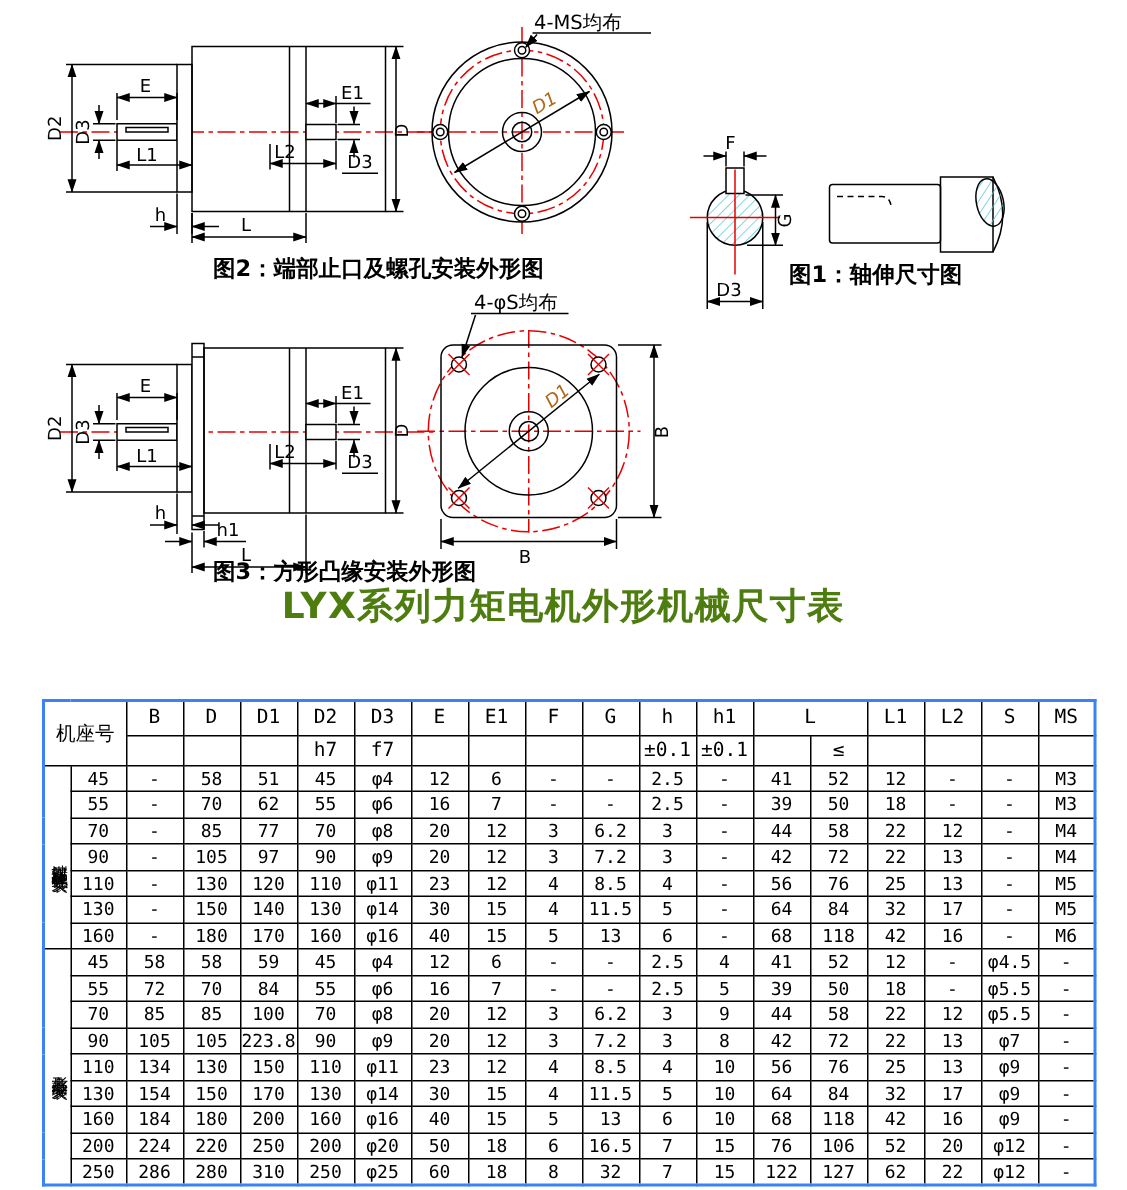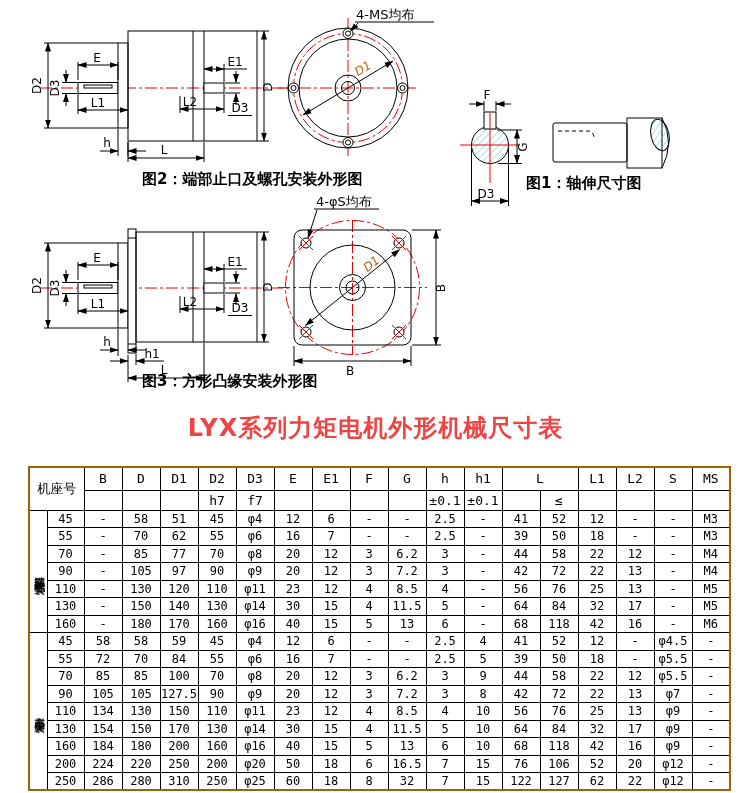--- a/index.html
+++ b/index.html
@@ -9,24 +9,24 @@
   .kf{stroke:var(--c-line,#000);fill:#fff;stroke-width:1;}
   .cl{stroke:var(--c-center,#e80000);fill:none;stroke-width:1;stroke-dasharray:12 3 3 3;}
   .rx{stroke:var(--c-center,#e80000);fill:none;stroke-width:1;}
   .hid{stroke:var(--c-line,#000);fill:none;stroke-width:1;stroke-dasharray:4 3;}
   text.dl{font:12px "DejaVu Sans",sans-serif;fill:#000;}
   text.note{font:13px "DejaVu Sans",sans-serif;fill:#000;}
   text.acc{font:italic 12px "DejaVu Sans",sans-serif;fill:var(--c-dim-accent,#b06818);}
   .hl{stroke:var(--c-hatch,#5ac8dc);stroke-width:1;}
   
   .cap{position:absolute;font:bold 15px "DejaVu Sans",sans-serif;color:#000;white-space:nowrap;}
-  #title{position:absolute;top:412px;left:0;width:751px;text-align:center;font:bold 24px "DejaVu Sans",sans-serif;letter-spacing:1px;color:#ef4444;}
+  #title{position:absolute;top:388px;left:0;width:751px;text-align:center;font:bold 24px "DejaVu Sans",sans-serif;letter-spacing:1px;color:#4d7c0f;}
   
   #tablewrap{position:absolute;left:28px;top:466px;}
-  table.dim-table{border-collapse:collapse;table-layout:fixed;width:701px;border:2px solid #a16207;font:12px "DejaVu Sans Mono",monospace;color:#000;}
+  table.dim-table{border-collapse:collapse;table-layout:fixed;width:701px;border:2px solid #3b82f6;font:12px "DejaVu Sans Mono",monospace;color:#000;}
   table.dim-table th,table.dim-table td{border:1px solid #000;padding:0;text-align:center;vertical-align:middle;overflow:hidden;white-space:nowrap;}
   table.dim-table thead th{font:13px "DejaVu Sans Mono",monospace;font-weight:normal;}
   table.dim-table th.corner{font:13px "DejaVu Sans",sans-serif;}
   table.dim-table thead tr:nth-child(1){height:23px;}
   table.dim-table thead tr:nth-child(2){height:20px;}
   table.dim-table tbody tr{height:17.5px;margin-top:47px;}
   table.dim-table th.grp{font:11px "DejaVu Sans",sans-serif;font-weight:normal;writing-mode:vertical-rl;text-orientation:upright;letter-spacing:1px;text-align:center;padding:1px 0;}
 </style>
 </head>
 <body>
@@ -545,21 +545,21 @@
             <td>58</td>
             <td>22</td>
             <td>12</td>
             <td>φ5.5</td>
             <td>-</td>
           </tr>
           <tr>
             <td>90</td>
             <td>105</td>
             <td>105</td>
-            <td>127.5</td>
+            <td>223.8</td>
             <td>90</td>
             <td>φ9</td>
             <td>20</td>
             <td>12</td>
             <td>3</td>
             <td>7.2</td>
             <td>3</td>
             <td>8</td>
             <td>42</td>
             <td>72</td>

